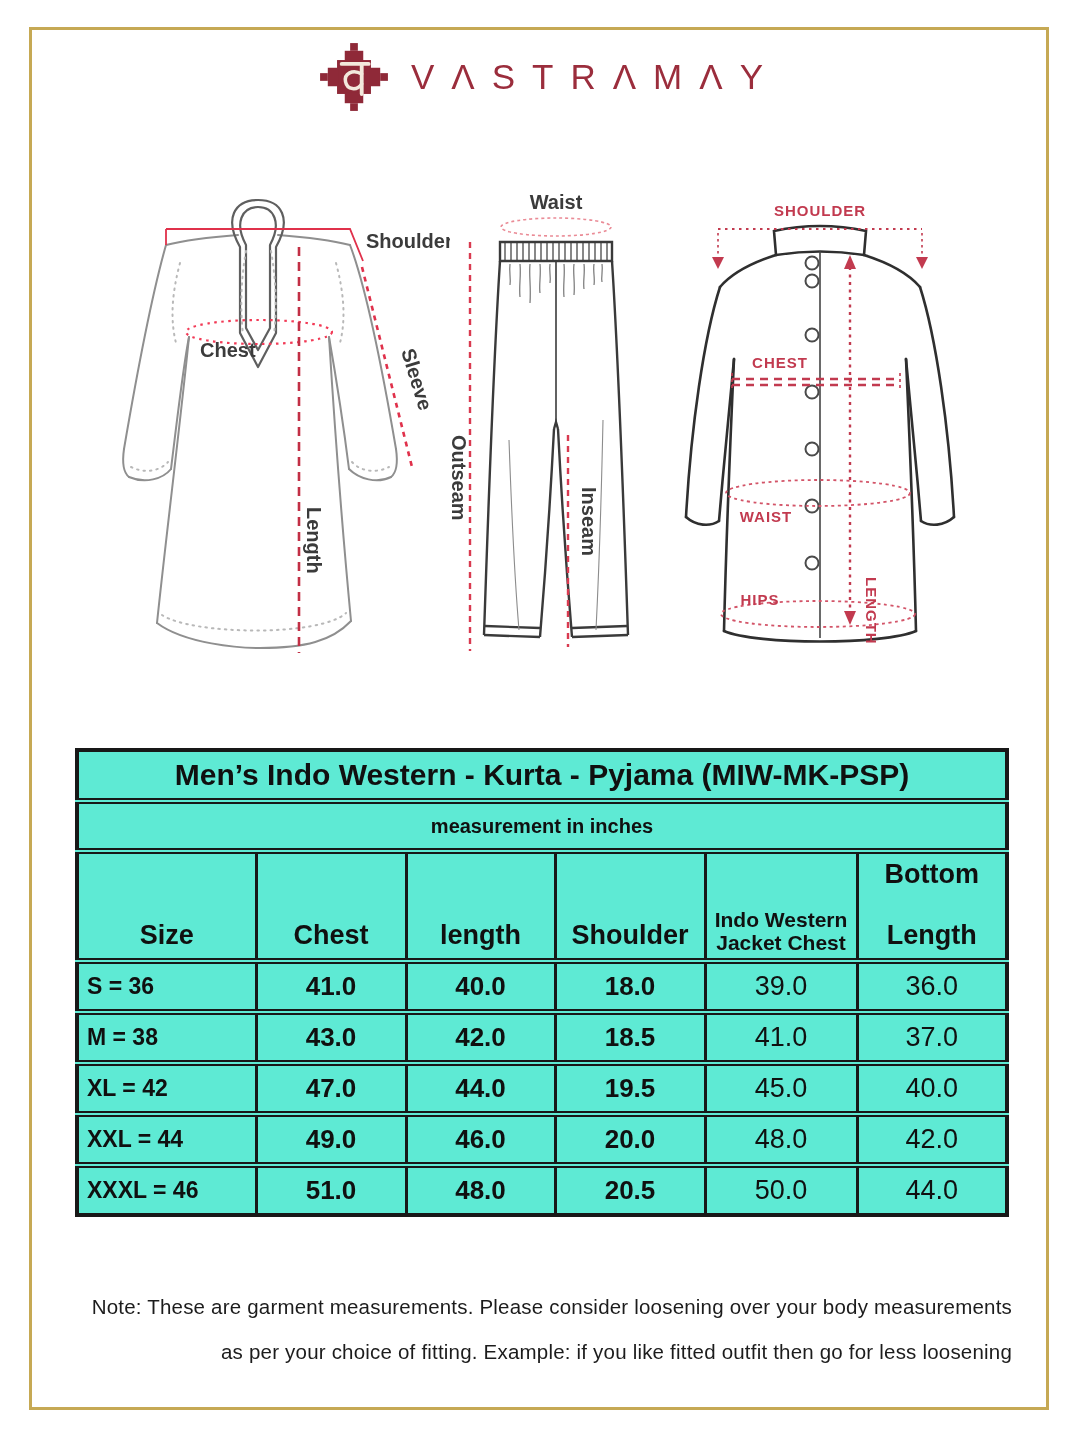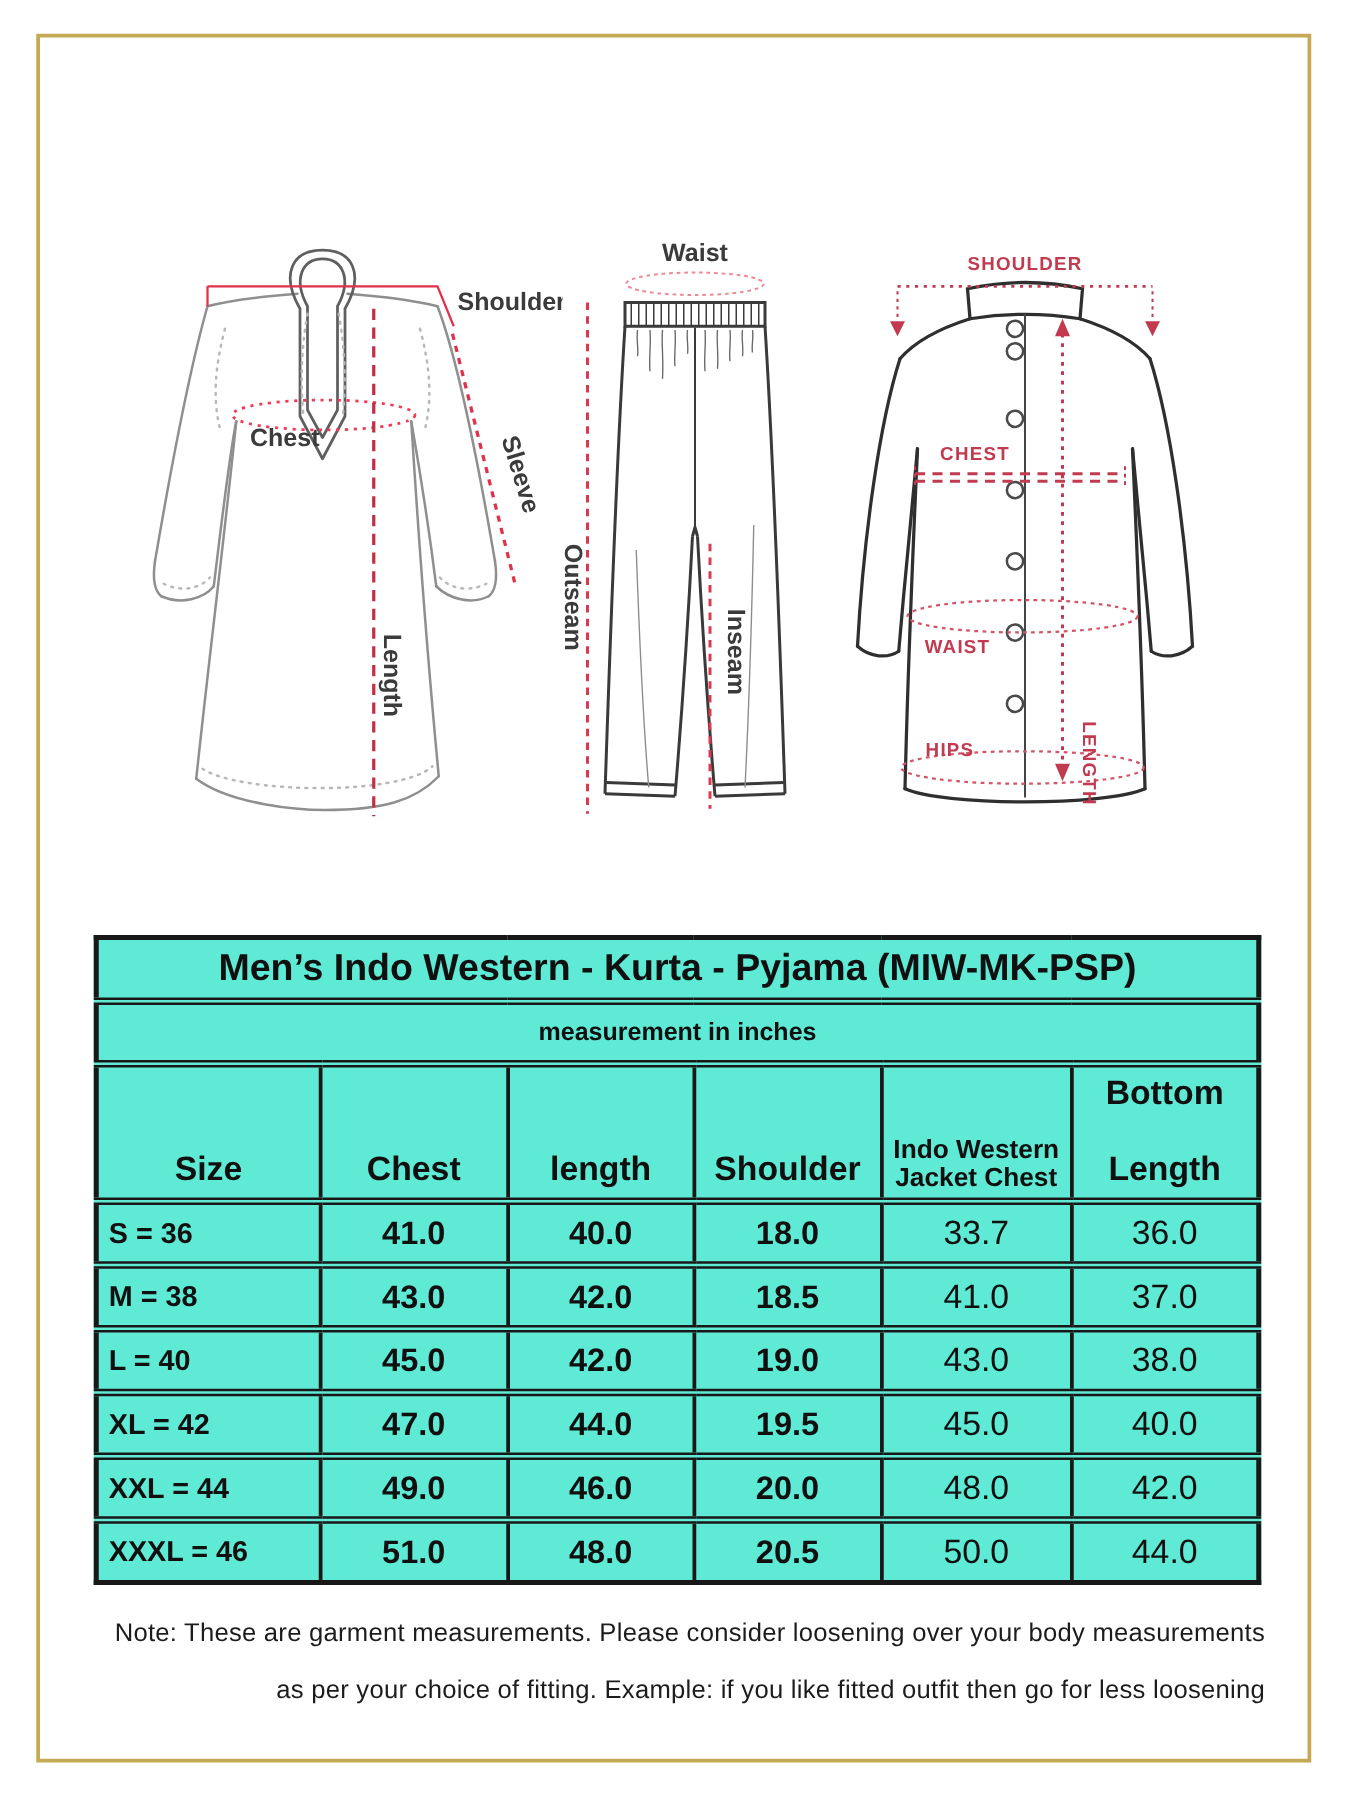--- a/index.html
+++ b/index.html
@@ -46,20 +46,41 @@
     text-align:right; color:#1c1c1c; font-size:20.5px; line-height:45px;
     letter-spacing:0.2px; white-space:nowrap;
   }
 </style>
 </head>
 <body>
 
 <div id="page">
   <div id="gold-frame"></div>
 
+  <div id="logo">
+    <svg width="74" height="74" viewBox="0 0 96 96">
+      <g fill="#8f2938">
+        <rect x="26" y="26" width="44" height="44"></rect>
+        <rect x="36" y="14" width="24" height="14"></rect>
+        <rect x="36" y="68" width="24" height="14"></rect>
+        <rect x="14" y="36" width="14" height="24"></rect>
+        <rect x="68" y="36" width="14" height="24"></rect>
+        <rect x="43" y="4" width="10" height="10"></rect>
+        <rect x="43" y="82" width="10" height="10"></rect>
+        <rect x="4" y="43" width="10" height="10"></rect>
+        <rect x="82" y="43" width="10" height="10"></rect>
+      </g>
+      <g stroke="#f3e9dc" fill="none" stroke-linecap="round">
+        <path d="M32,31 H67" stroke-width="5"></path>
+        <path d="M58,31 V70" stroke-width="5"></path>
+        <path d="M58,44 C46,37 35,44 37,54 C39,65 52,66 58,57" stroke-width="4.5"></path>
+      </g>
+    </svg>
+    <div id="brand-text">VΛSTRΛMΛY</div>
+  </div>
 
   <svg class="diag" style="left:100px; top:185px;" width="350" height="500" viewBox="0 0 350 500">
     <g stroke="#8f8f8f" stroke-width="2" fill="none" stroke-linecap="round">
       <path d="M138,50 C112,52 86,55 66,60"></path>
       <path d="M178,50 C204,52 230,55 250,60"></path>
       <path d="M66,60 C54,102 38,182 24,264"></path>
       <path d="M24,264 C22,278 24,288 29,292"></path>
       <path d="M29,292 C45,299 63,294 71,284"></path>
       <path d="M71,284 C77,236 83,182 89,152"></path>
       <path d="M89,152 C81,232 66,352 57,438"></path>
@@ -189,40 +210,32 @@
           <th>length</th>
           <th>Shoulder</th>
           <th class="small"><span>Indo Western</span><br><span>Jacket Chest</span></th>
           <th><span class="up">Bottom</span><span>Length</span></th>
         </tr>
         <tr class="row-data sep">
           <td class="size">S = 36</td>
           <td>41.0</td>
           <td>40.0</td>
           <td>18.0</td>
-          <td class="light">33.7</td>
+          <td class="light">39.0</td>
           <td class="light">36.0</td>
         </tr>
         <tr class="row-data sep">
           <td class="size">M = 38</td>
           <td>43.0</td>
           <td>42.0</td>
           <td>18.5</td>
           <td class="light">41.0</td>
           <td class="light">37.0</td>
         </tr>
         <tr class="row-data sep">
-          <td class="size">L = 40</td>
-          <td>45.0</td>
-          <td>42.0</td>
-          <td>19.0</td>
-          <td class="light">43.0</td>
-          <td class="light">38.0</td>
-        </tr>
-        <tr class="row-data sep">
           <td class="size">XL = 42</td>
           <td>47.0</td>
           <td>44.0</td>
           <td>19.5</td>
           <td class="light">45.0</td>
           <td class="light">40.0</td>
         </tr>
         <tr class="row-data sep">
           <td class="size">XXL = 44</td>
           <td>49.0</td>

